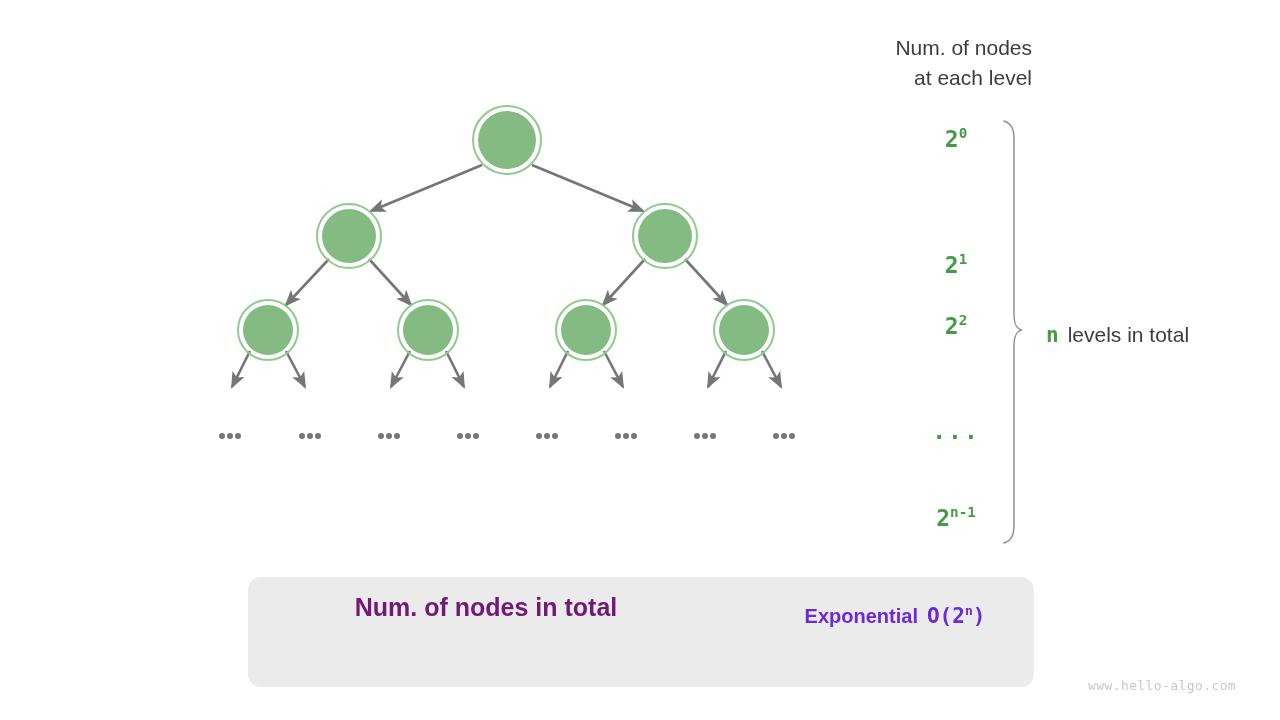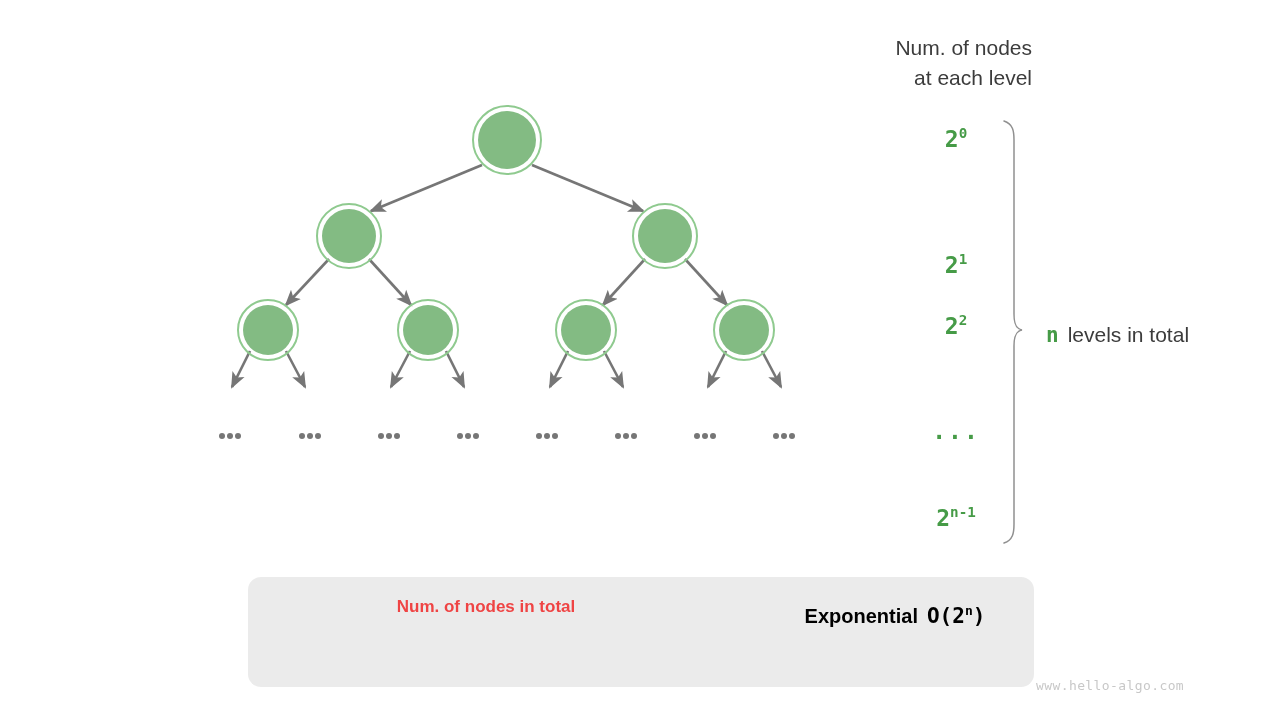--- a/index.html
+++ b/index.html
@@ -88,23 +88,23 @@
     width: 436px;
     text-align: center;
   }
   #summary-right {
     left: 772px;
     top: 594px;
     width: 246px;
     text-align: center;
   }
   .summary-title {
-    font-size: 17px;
-    font-weight: bold;
-    color: #ef4444;
+    font-size: 25px;
+    font-weight: bold;
+    color: #701a75;
     line-height: 26px;
   }
   .summary-formula {
     margin-top: 11px;
     font-family: "DejaVu Sans Mono", "Liberation Mono", monospace;
     font-weight: bold;
     font-size: 21px;
     color: #469b47;
     white-space: nowrap;
     line-height: 26px;
@@ -116,39 +116,39 @@
   }
   .summary-formula sup {
     font-size: 0.62em;
     vertical-align: super;
     line-height: 0;
   }
   .summary-complexity {
     margin-top: 9px;
     font-size: 20px;
     font-weight: bold;
-    color: #000000;
+    color: #6d28d9;
     white-space: nowrap;
     line-height: 26px;
   }
   .summary-complexity .bigo {
     font-family: "DejaVu Sans Mono", "Liberation Mono", monospace;
     font-weight: bold;
     font-size: 21px;
     margin-left: 9px;
   }
   .summary-complexity .bigo sup {
     font-size: 0.62em;
     vertical-align: super;
     line-height: 0;
   }
 
   
   #watermark {
-    left: 1036px;
+    left: 1088px;
     top: 678px;
     font-family: "DejaVu Sans Mono", "Liberation Mono", monospace;
     font-size: 13px;
     color: #c8c8c8;
     letter-spacing: 0.4px;
   }
 </style>
 </head>
 <body>
 

